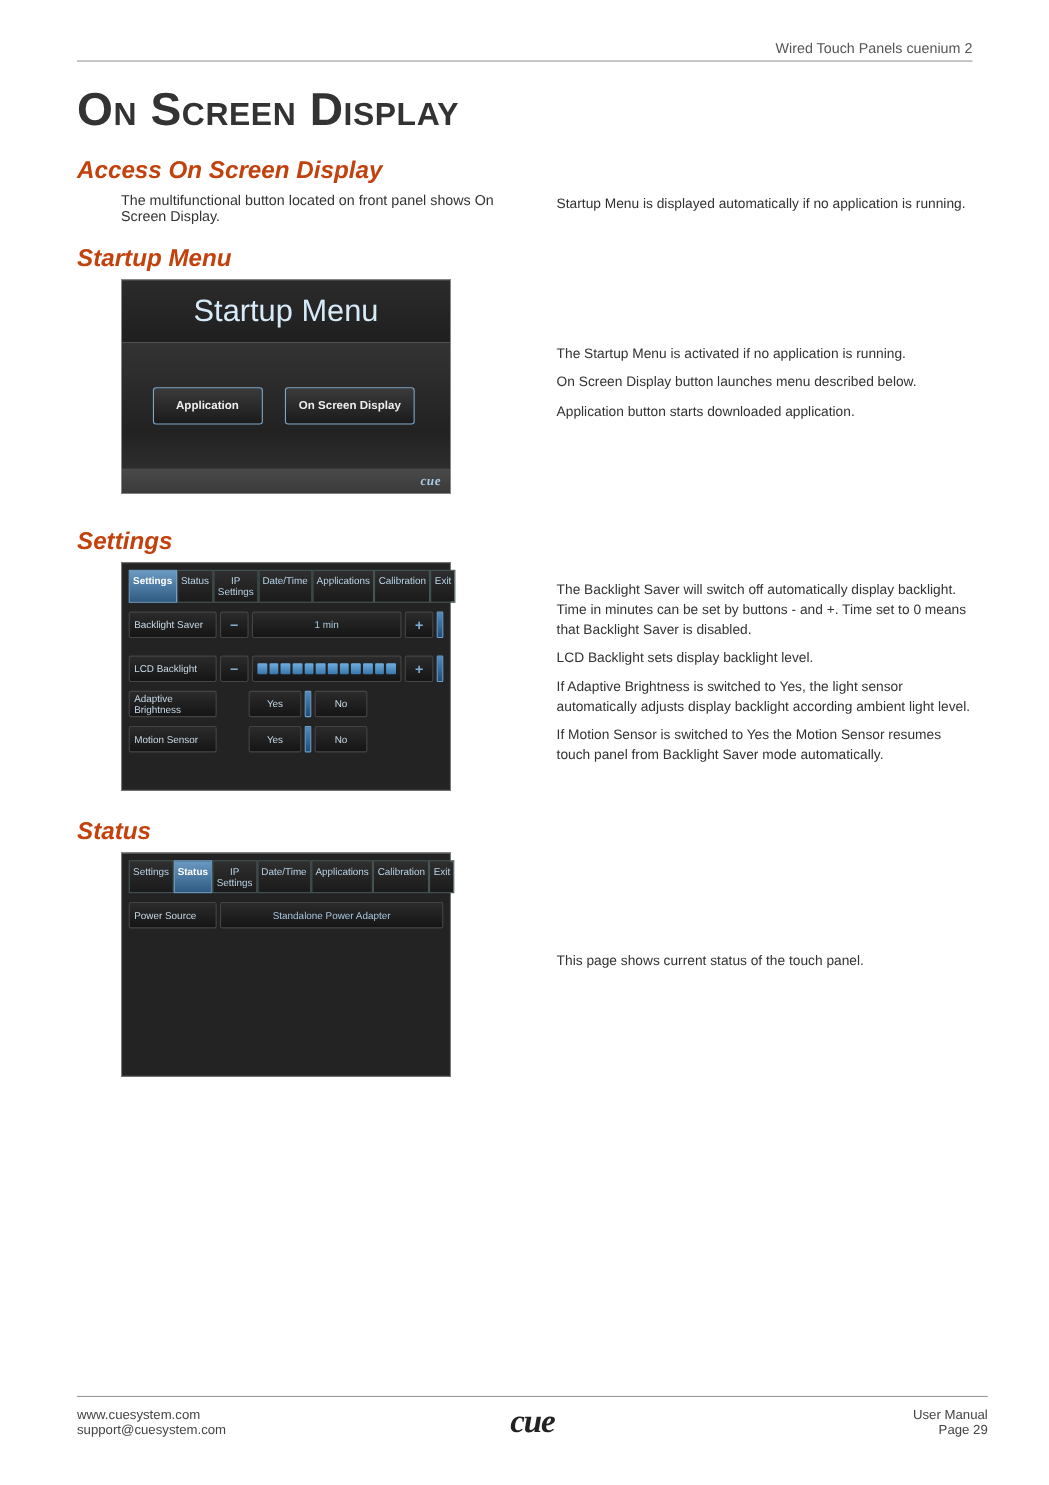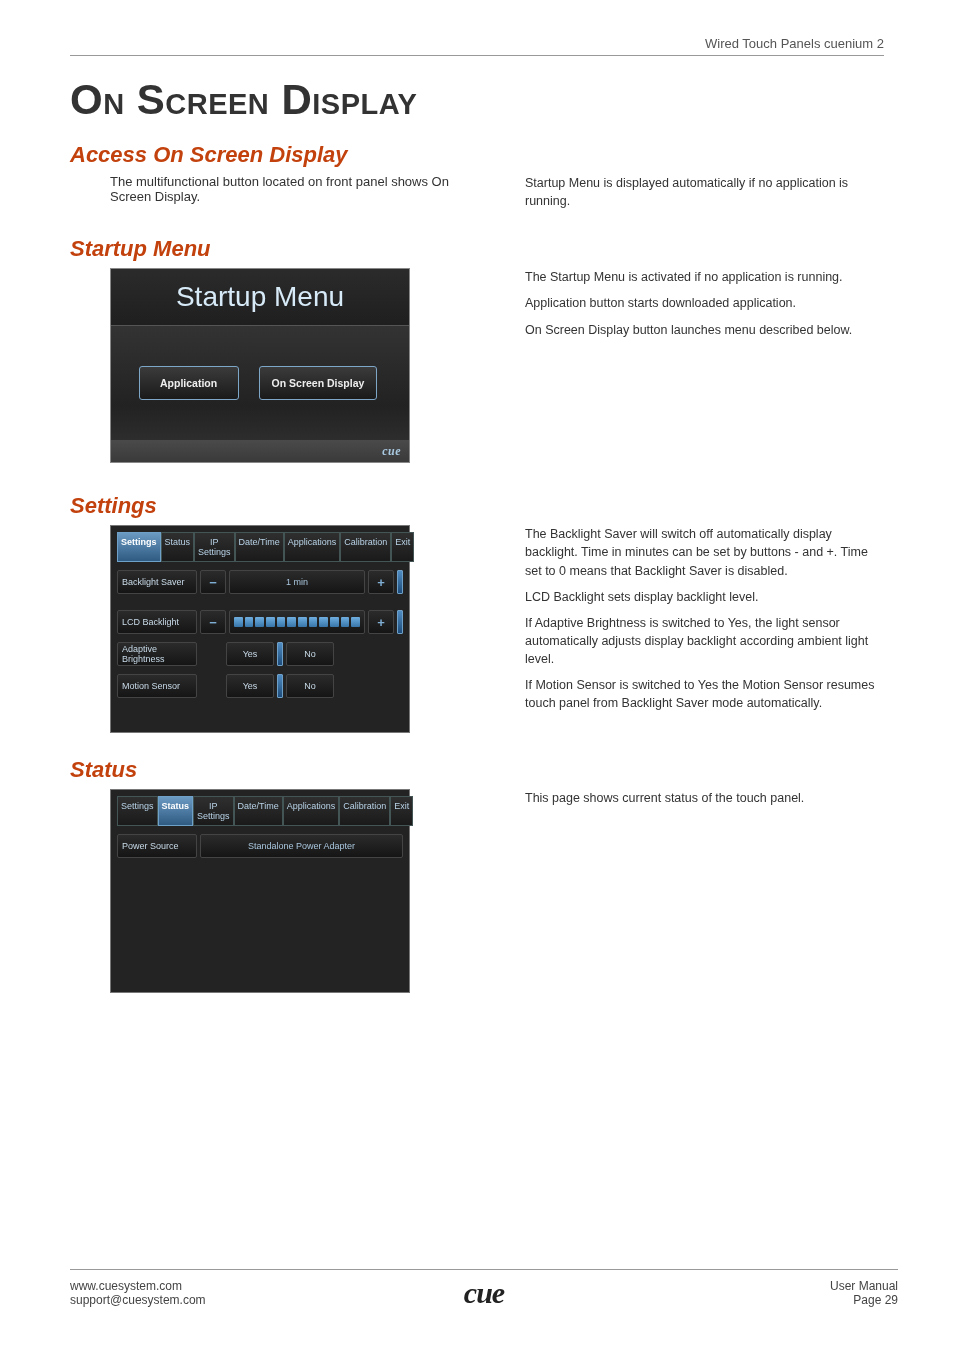--- a/index.html
+++ b/index.html
@@ -30,21 +30,22 @@
   }
   h2.section {
     font-size: 22px;
     font-weight: bold;
     color: #c2410c;
     margin: 8px 0 6px 0;
     font-style: italic;
   }
   .two-col {
     display: flex;
-    gap: 55px;
+    gap: 36px;
+    align-items: center;
   }
   .col-left { flex: 0 0 400px; }
   .col-right { flex: 1; font-size: 12.5px; line-height: 1.45; }
   .col-right p { margin-bottom: 8px; }
   .indent { padding-left: 40px; }
 
   
   .panel {
     background: #2a2a2a;
     border: 1px solid #888;
@@ -231,22 +232,22 @@
         <div class="osd-btn">Application</div>
         <div class="osd-btn">On Screen Display</div>
       </div>
       <div class="panel-footer">
         <span class="cue-mini">cue</span>
       </div>
     </div>
   </div>
   <div class="col-right">
     <p>The Startup Menu is activated if no application is running.</p>
+    <p>On Screen Display button launches menu described below.</p>
     <p>Application button starts downloaded application.</p>
-    <p>On Screen Display button launches menu described below.</p>
   </div>
 </div>
 
 <h2 class="section" style="margin-top:30px">Settings</h2>
 <div class="two-col">
   <div class="col-left">
     <div class="panel-wide">
       <div class="tab-row">
         <div class="tab active">Settings</div>
         <div class="tab">Status</div>

